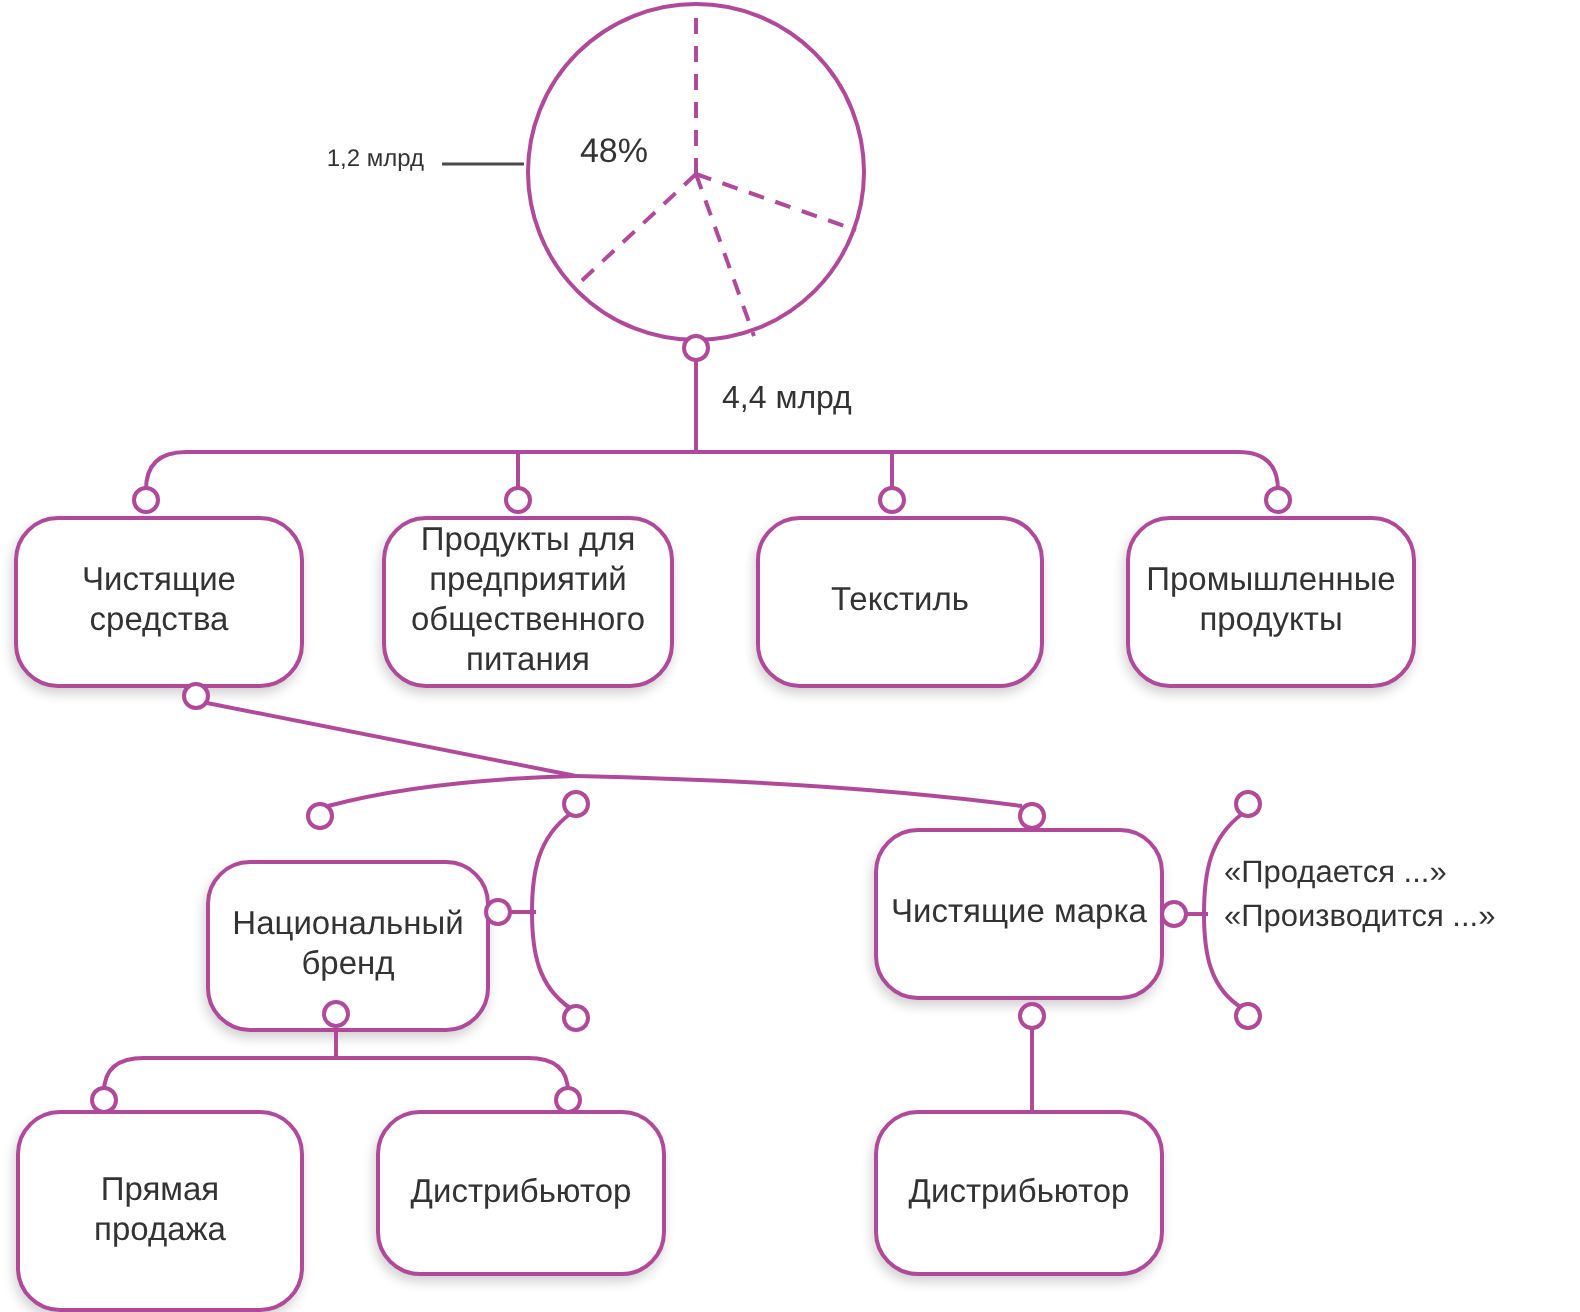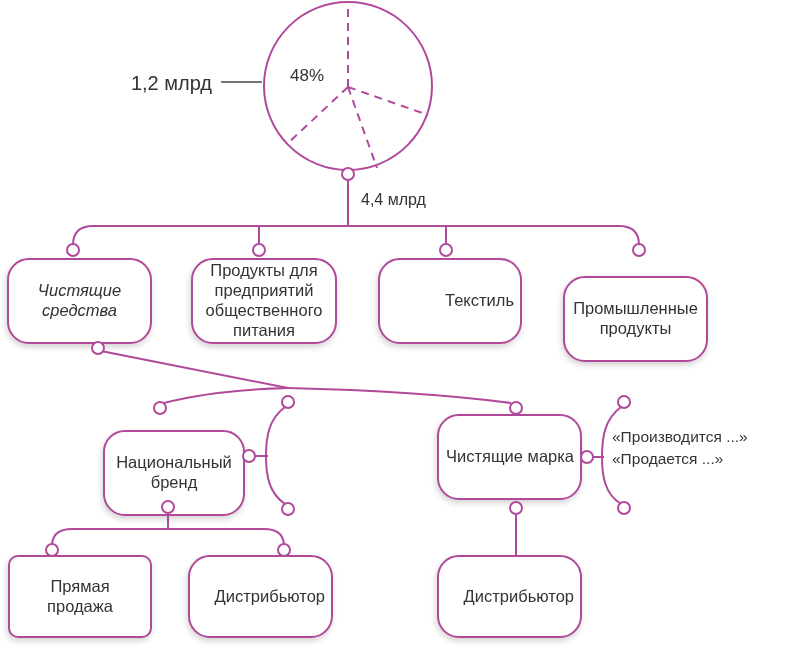--- a/index.html
+++ b/index.html
@@ -9,38 +9,38 @@
   }
   html,body{margin:0;padding:0;background:#ffffff;}
   .stage{
     position:relative;width:790px;height:656px;background:#ffffff;
     font-family:"Liberation Sans",sans-serif;color:var(--text);overflow:hidden;
   }
   .wires{position:absolute;left:0;top:0;z-index:3;pointer-events:none;}
   .box{
     position:absolute;z-index:2;box-sizing:border-box;
     background:#ffffff;border:2px solid var(--accent);border-radius:22px;
-    display:flex;align-items:center;justify-content:flex-end;text-align:center;
+    display:flex;align-items:center;justify-content:center;text-align:center;
     font-size:16.5px;line-height:1.2;color:var(--text);padding:3px 6px;
     box-shadow:-1px 3px 6px rgba(0,0,0,0.18);
   }
   .lbl{position:absolute;z-index:4;color:var(--text);white-space:nowrap;}
-  .lbl-12{left:118px;top:72px;width:94px;text-align:right;font-size:20px;}
+  .lbl-12{left:118px;top:72px;width:94px;text-align:right;font-size:12px;}
   .lbl-48{left:272px;top:66px;width:52px;text-align:right;font-size:17px;}
   .lbl-25{left:361px;top:191px;font-size:16px;}
   .lbl-produced{left:280px;top:448px;font-size:15.5px;}
   .annot-block{left:612px;top:426px;font-size:15.5px;line-height:22px;}
   
-  .b1{left:7px;top:258px;width:145px;height:86px;font-style:italic;}
+  .b1{left:7px;top:258px;width:145px;height:86px;}
   .b2{left:191px;top:258px;width:146px;height:86px;}
   .b3{left:378px;top:258px;width:144px;height:86px;}
-  .b4{left:563px;top:276px;width:145px;height:86px;}
+  .b4{left:563px;top:258px;width:145px;height:86px;}
   .b5{left:103px;top:414px;width:142px;height:86px;margin-top:16px;}
   .b6{left:437px;top:414px;width:145px;height:86px;}
-  .b7{left:8px;top:555px;width:144px;height:83px;border-radius:10px;}
+  .b7{left:8px;top:555px;width:144px;height:101px;}
   .b8{left:188px;top:555px;width:145px;height:83px;}
   .b9{left:437px;top:555px;width:145px;height:83px;}
 </style>
 </head>
 <body>
 
 <div class="stage">
 
   <svg class="wires" width="790" height="656" viewBox="0 0 790 656">
 
@@ -113,22 +113,22 @@
   </div>
 
   <div class="box b5">
     <span>Национальный бренд</span>
   </div>
   <div class="box b6">
     <span>Чистящие марка</span>
   </div>
 
   <div class="lbl annot-block">
+    <div>«Продается ...»</div>
     <div>«Производится ...»</div>
-    <div>«Продается ...»</div>
   </div>
 
   <div class="box b7">
     <span>Прямая продажа</span>
   </div>
   <div class="box b8">
     <span>Дистрибьютор</span>
   </div>
   <div class="box b9">
     <span>Дистрибьютор</span>

